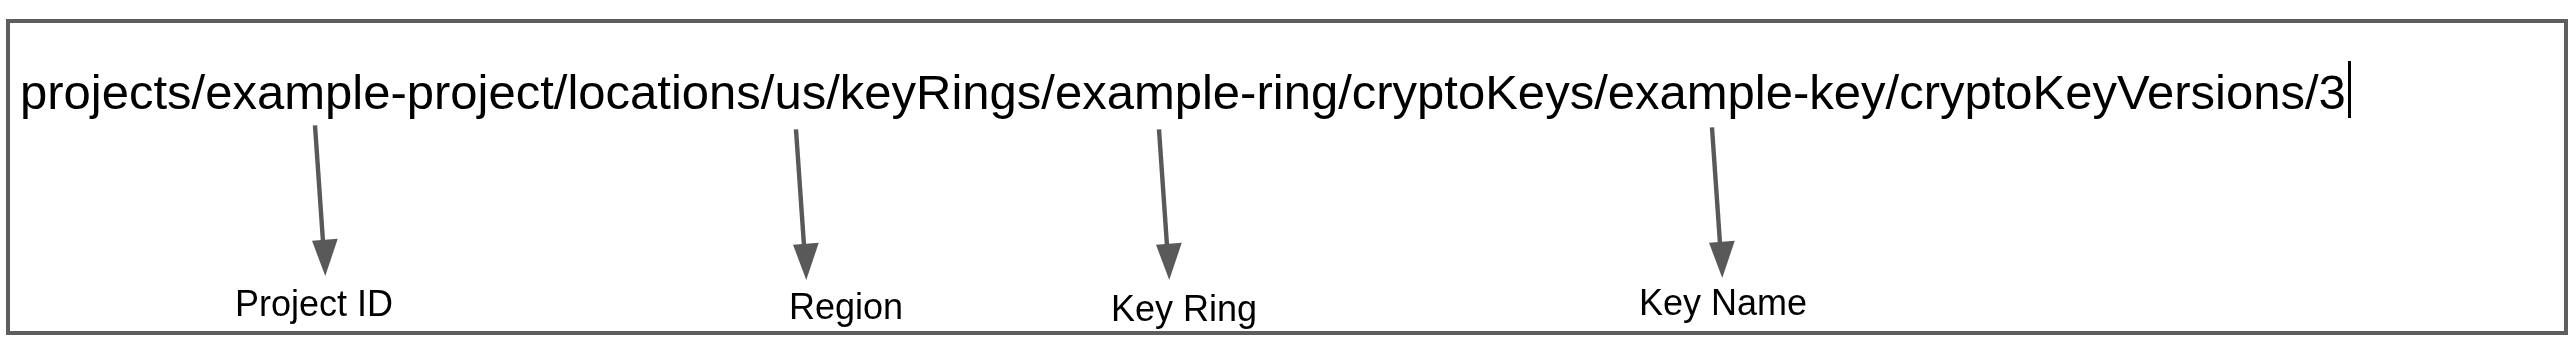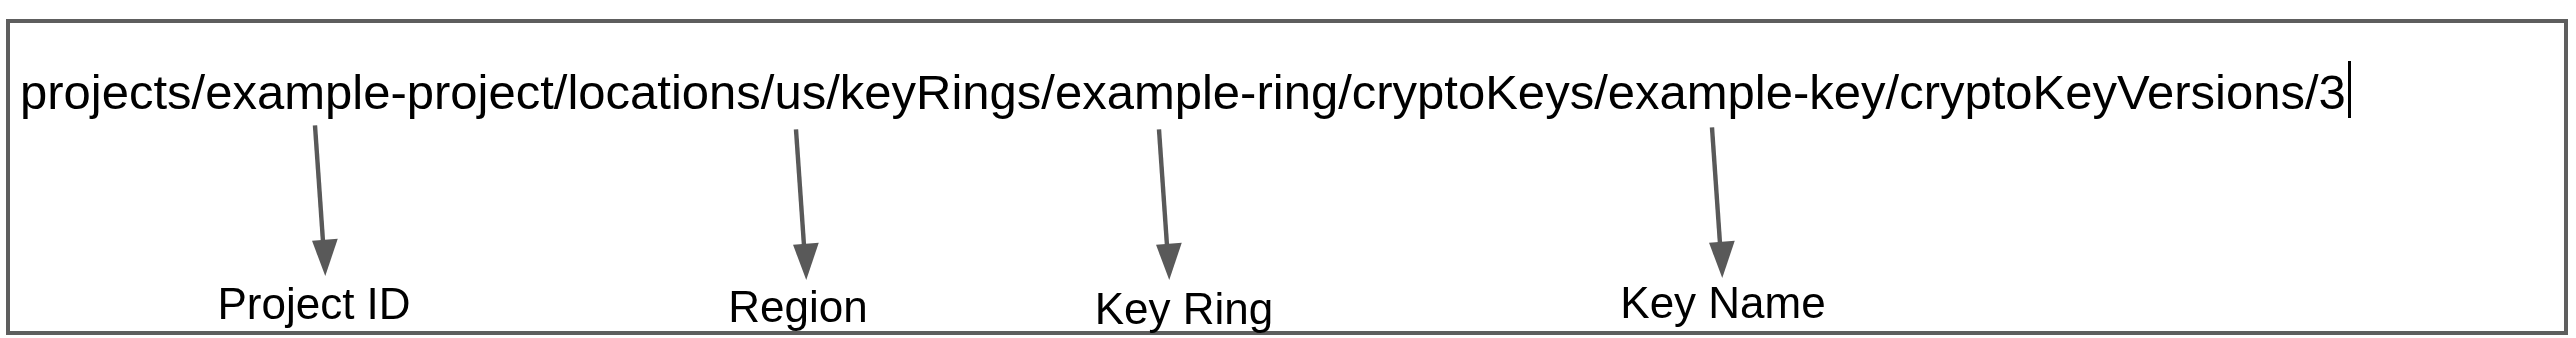--- a/index.html
+++ b/index.html
@@ -50,27 +50,27 @@
     width: 52px;
     height: 158px;
   }
   .arrow-project-id { left: 300px;  top: 112px; }
   .arrow-region     { left: 781px; top: 116px; }
   .arrow-key-ring   { left: 1144px; top: 116px; }
   .arrow-key-name   { left: 1697px; top: 114px; }
   .diagram-label {
     position: absolute;
     transform: translateX(-50%);
-    font-size: 44px;
+    font-size: 36px;
     line-height: 36px;
     white-space: nowrap;
     color: #000000;
   }
   .label-project-id { left: 314px;  top: 274px; }
-  .label-region     { left: 798px; top: 277px; }
+  .label-region     { left: 846px; top: 277px; }
   .label-key-ring   { left: 1184px; top: 279px; text-align: center; }
   .label-key-name   { left: 1723px; top: 273px; }
 </style>
 </head>
 <body>
 
 <div class="canvas">
 
   <div class="frame"></div>
 

